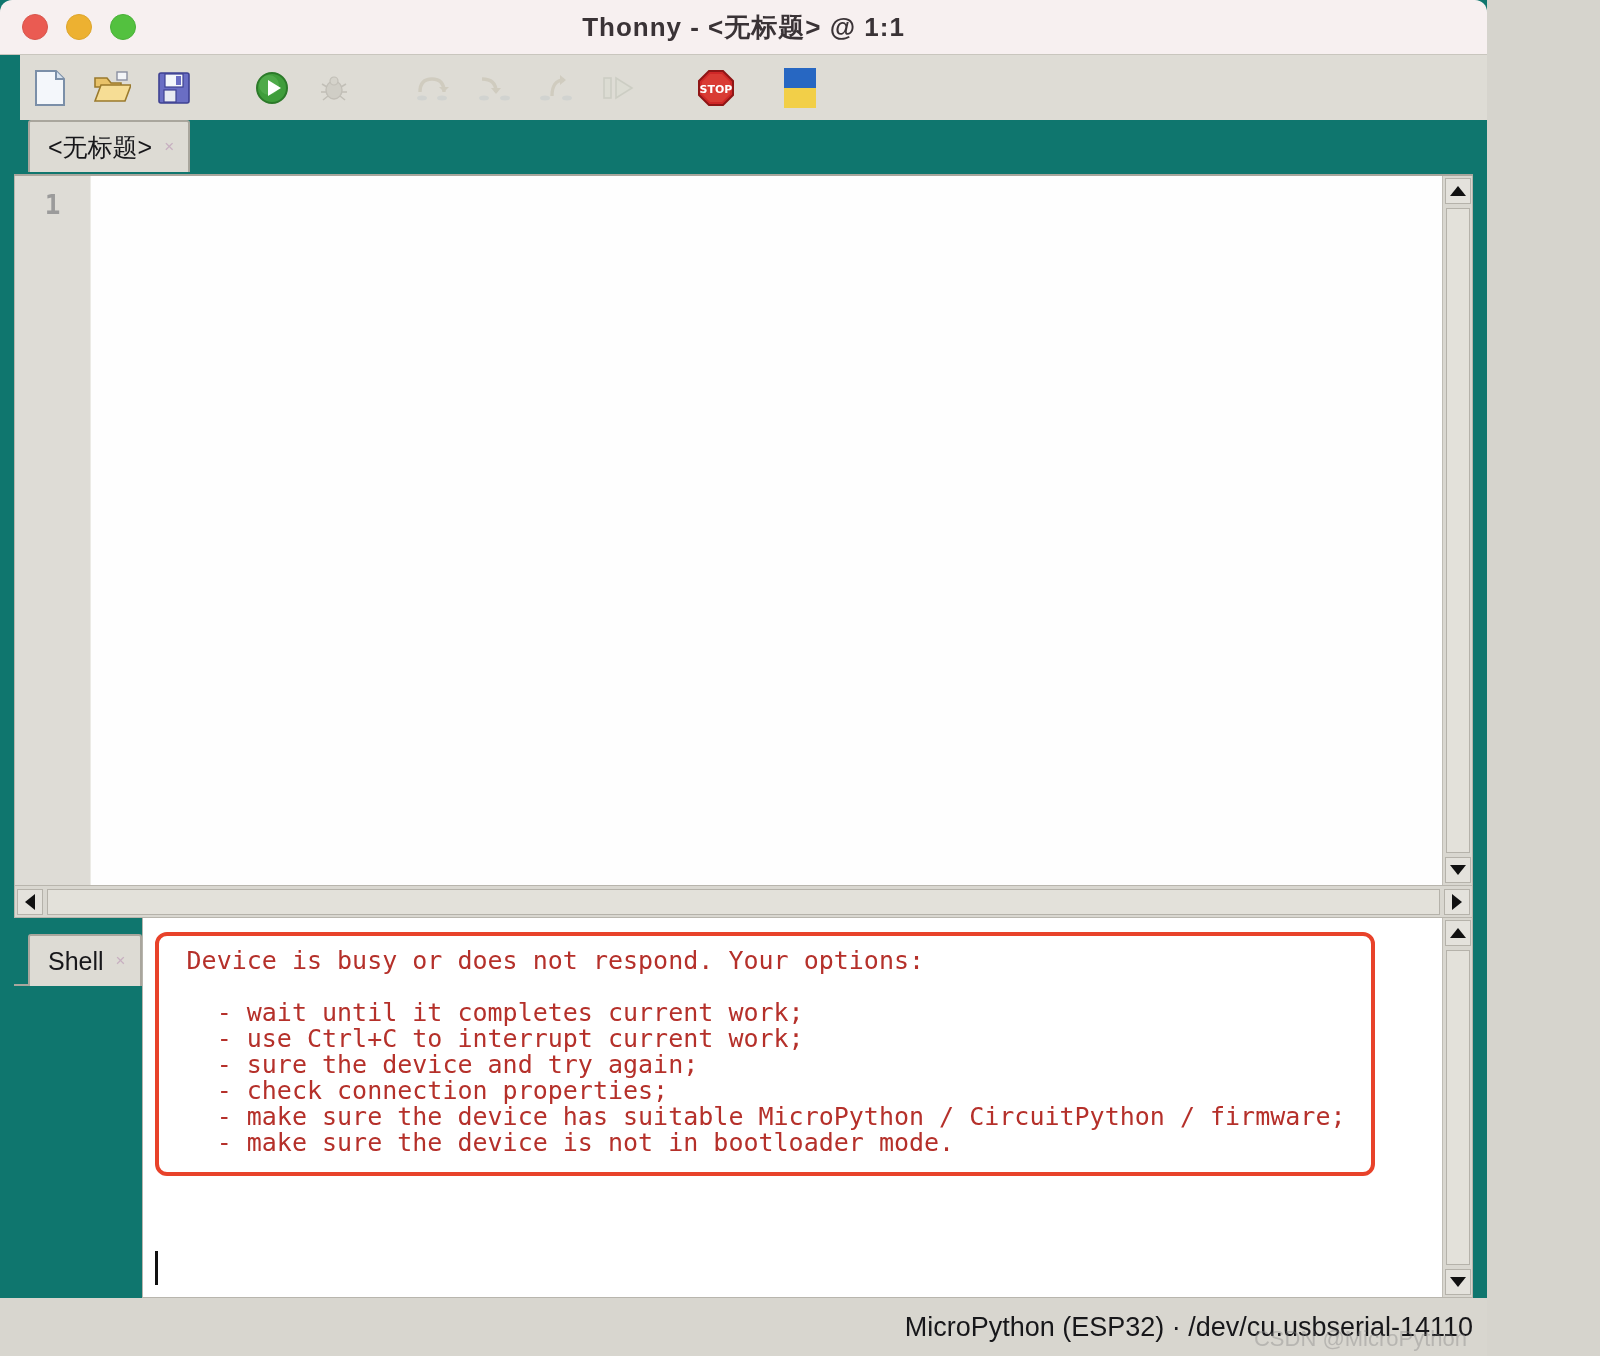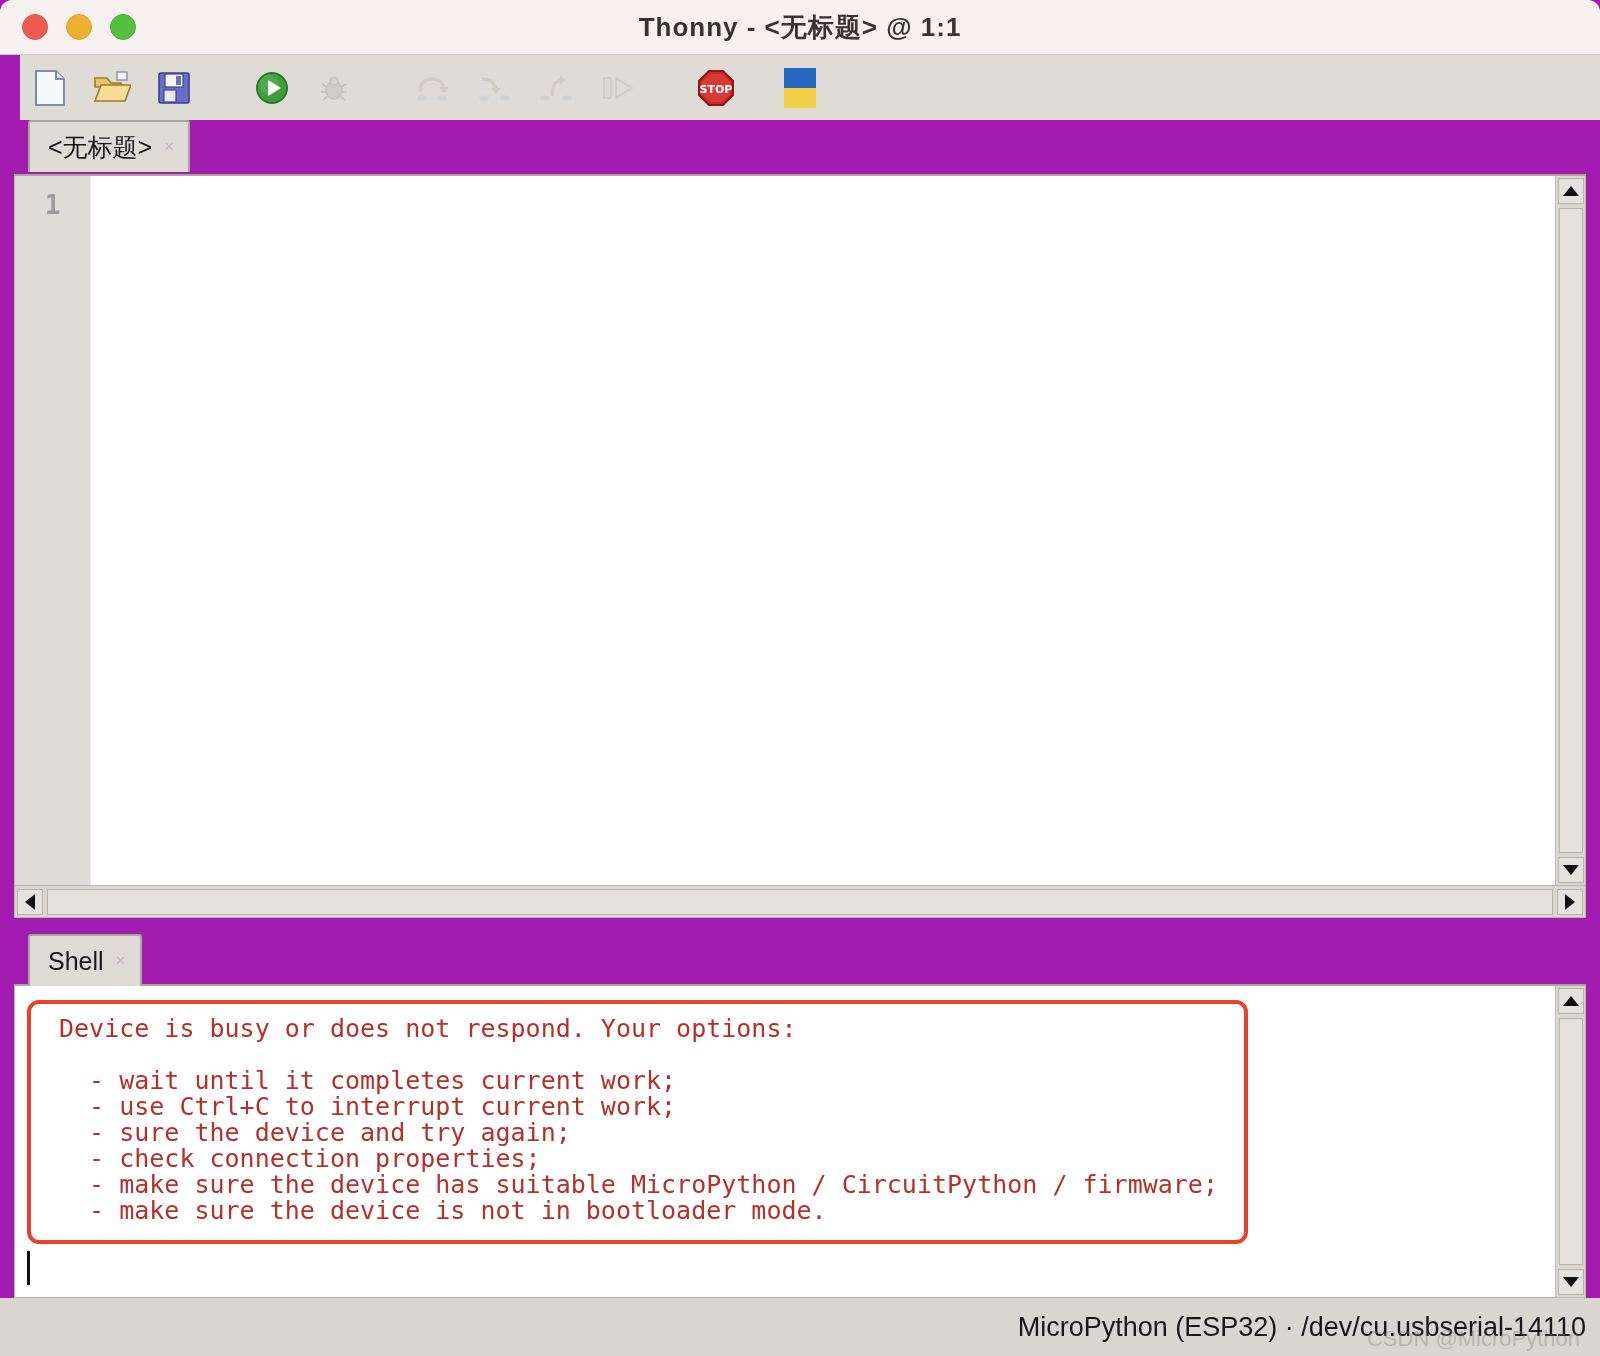--- a/index.html
+++ b/index.html
@@ -5,22 +5,22 @@
   * { box-sizing: border-box; margin: 0; padding: 0; }
   html, body {
     width: 1600px; height: 1356px;
     background: #d6d4cd;
     font-family: "Liberation Sans", sans-serif;
     overflow: hidden;
   }
 
   #app {
     position: relative;
-    width: 1600px; height: 1356px;
-    background: #a21caf;
+    width: 1487px; height: 1356px;
+    background: #0f766e;
     display: flex; flex-direction: column;
   }
 
   
   .titlebar {
     position: relative;
     height: 55px;
     background: #f7f0f0;
     border-top-left-radius: 12px;
     border-top-right-radius: 12px;
@@ -129,21 +129,21 @@
     display: flex; align-items: center;
   }
   .hthumb { flex: 1; height: 26px; margin: 0 2px; background: #e3e1da; border: 1px solid #b5b2aa; }
   .tri { width: 0; height: 0; }
   .tri-up    { border-left: 8px solid transparent; border-right: 8px solid transparent; border-bottom: 10px solid #111; }
   .tri-down  { border-left: 8px solid transparent; border-right: 8px solid transparent; border-top: 10px solid #111; }
   .tri-left  { border-top: 8px solid transparent; border-bottom: 8px solid transparent; border-right: 10px solid #111; }
   .tri-right { border-top: 8px solid transparent; border-bottom: 8px solid transparent; border-left: 10px solid #111; }
 
   
-  .shell-area { flex: 1 1 auto; padding: 0 14px; display: flex; flex-direction: column; }
+  .shell-area { flex: 1 1 auto; padding: 0 14px; display: flex; flex-direction: row; }
   .shell-tabbar {
     height: 56px; display: flex; align-items: flex-end; position: relative;
     margin-top: 12px;
   }
   .shell-tabbar::after {
     content: ""; position: absolute; left: 0; right: 0; bottom: 0;
     height: 2px; background: #a9a69d;
   }
   .shell-body {
     flex: 1; display: flex;

